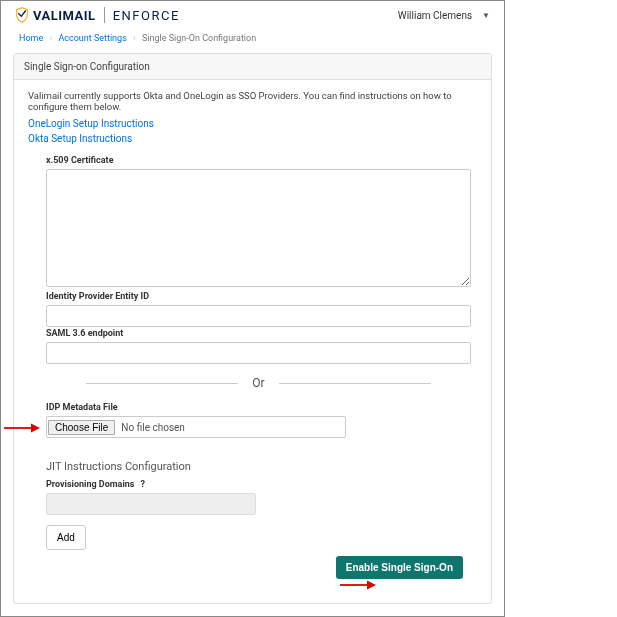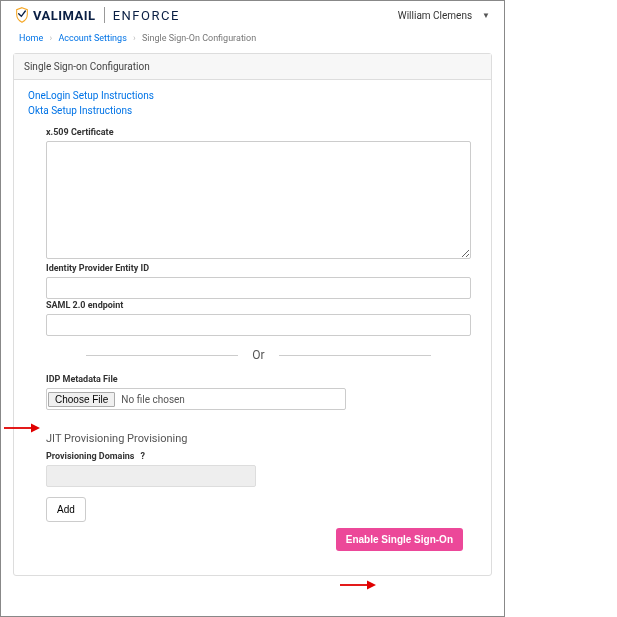--- a/index.html
+++ b/index.html
@@ -223,21 +223,21 @@
       margin-top: 10px;
       cursor: pointer;
     }
     .footer-row {
       display: flex;
       justify-content: flex-end;
       align-items: center;
       padding: 6px 14px 10px 14px;
     }
     .enable-btn {
-      background: #ec4899;
+      background: #0f766e;
       color: #fff;
       border: none;
       border-radius: 3px;
       padding: 6px 10px;
       font-size: 10px;
       font-weight: 600;
       cursor: pointer;
     }
     .arrow-right {
       position: absolute;
@@ -281,46 +281,47 @@
     <a href="#">Home</a>
     <span class="sep">›</span>
     <a href="#">Account Settings</a>
     <span class="sep">›</span>
     <span>Single Sign-On Configuration</span>
   </div>
 
   <div class="card">
     <div class="card-header">Single Sign-on Configuration</div>
     <div class="card-body">
+      <div class="intro">Valimail currently supports Okta and OneLogin as SSO Providers. You can find instructions on how to configure them below.</div>
       <a href="#" class="link">OneLogin Setup Instructions</a>
       <a href="#" class="link">Okta Setup Instructions</a>
 
       <div class="form-section">
         <label class="form-label">x.509 Certificate</label>
         <textarea class="textarea-cert" style=""></textarea>
 
         <label class="form-label">Identity Provider Entity ID</label>
         <input type="text" class="text-input" style="">
 
-        <label class="form-label">SAML 2.0 endpoint</label>
+        <label class="form-label">SAML 3.6 endpoint</label>
         <input type="text" class="text-input" style="">
 
         <div class="or-row">
           <div class="or-line"></div>
           <div class="or-text">Or</div>
           <div class="or-line"></div>
         </div>
 
         <label class="form-label">IDP Metadata File</label>
         <div class="file-group">
           <button class="choose-btn">Choose File</button>
           <span class="no-file">No file chosen</span>
         </div>
 
-        <div class="section-title">JIT Provisioning Provisioning</div>
+        <div class="section-title">JIT Instructions Configuration</div>
 
         <div class="prov-label-row">
           <span class="form-label" style="margin:0">Provisioning Domains</span>
           <span class="help-icon">?</span>
         </div>
         <div class="prov-input"></div>
 
         <button class="add-btn">Add</button>
       </div>
 

